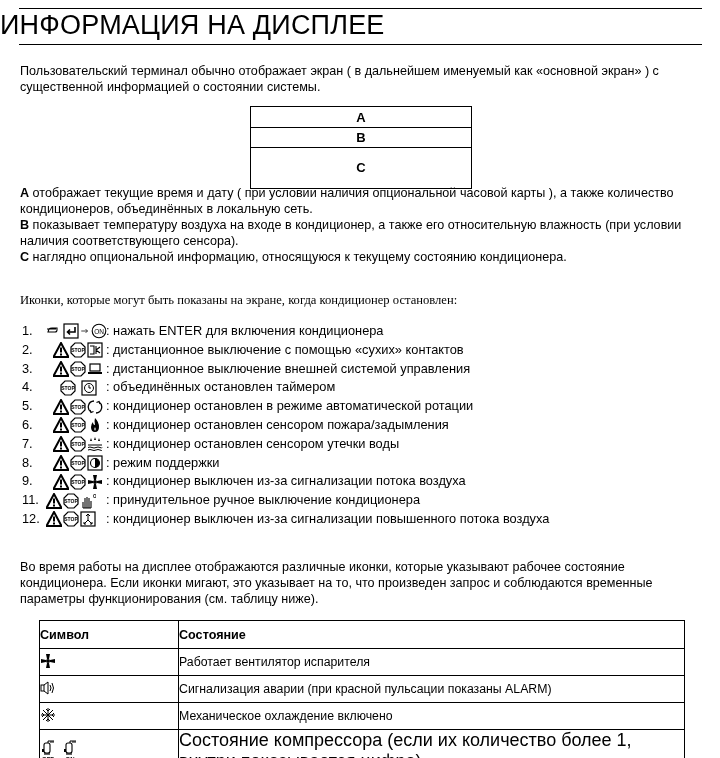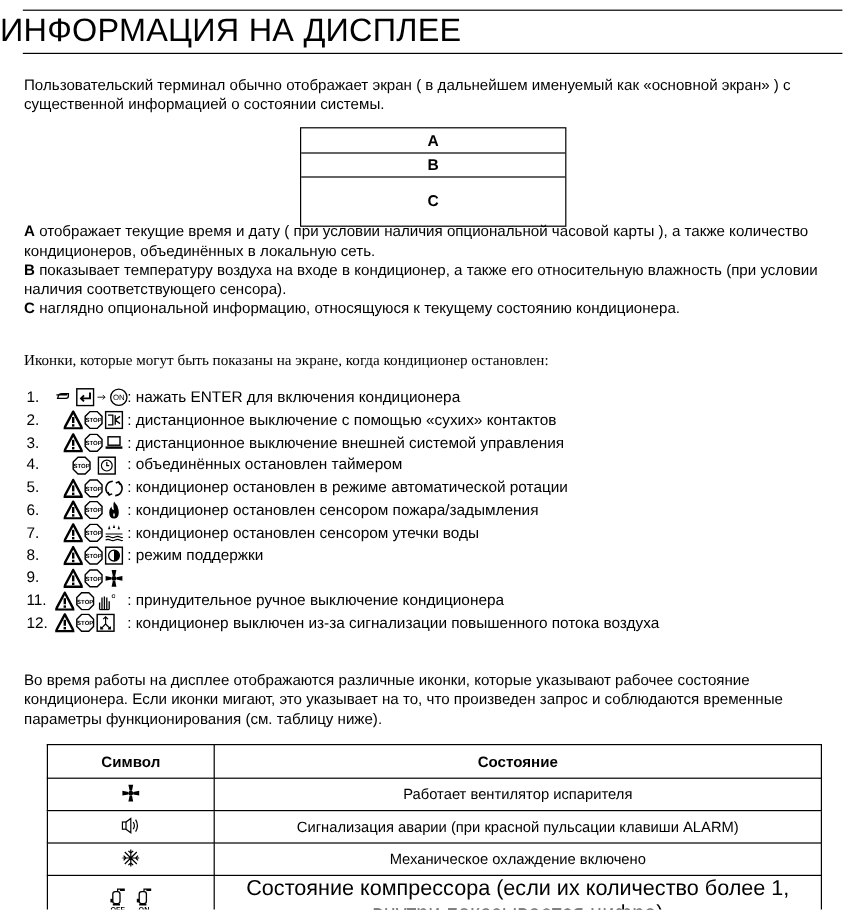--- a/index.html
+++ b/index.html
@@ -29,21 +29,21 @@
   .li .num { width: 24px; display: inline-block; }
   .li .icons { display: inline-flex; align-items: center; gap: 1px; width: 60px; height: 16px; }
   .ic { display: inline-block; width: 16px; height: 16px; position: relative; }
   .ic svg { width: 16px; height: 16px; display: block; }
 
   table.sym {
     position: absolute; left: 39px; top: 620px; width: 646px;
     border-collapse: collapse; font-size: 12.3px;
   }
   table.sym td, table.sym th {
-    border: 1.2px solid #000; text-align: center; padding: 0; height: 26px;
+    border: 1.2px solid #000; text-align: left; padding: 0; height: 26px;
   }
   table.sym th { font-weight: bold; font-size: 12.6px; height: 27px; }
   table.sym td.sc { width: 138px; }
 </style>
 </head>
 <body>
 
 <div class="rule" style="top:8px;"></div>
 <div class="title">ИНФОРМАЦИЯ НА ДИСПЛЕЕ</div>
 <div class="rule" style="top:44px;"></div>
@@ -329,20 +329,21 @@
           <svg>
             <use href="#i-stop"></use>
           </svg>
         </span>
       <span class="ic">
           <svg>
             <use href="#i-fan"></use>
           </svg>
         </span>
     </span>
+    <span>: кондиционер выключен из-за сигнализации потока воздуха</span>
   </div>
   <div class="li">
     <span class="num">11.</span>
     <span class="icons">
       <span class="ic">
           <svg>
             <use href="#i-warn"></use>
           </svg>
         </span>
       <span class="ic">
@@ -394,21 +395,21 @@
     <tr>
       <td class="sc"><span class="ic"><svg>
               <use href="#i-fan"></use>
             </svg></span></td>
       <td>Работает вентилятор испарителя</td>
     </tr>
     <tr>
       <td class="sc"><span class="ic"><svg>
               <use href="#i-speaker"></use>
             </svg></span></td>
-      <td>Сигнализация аварии (при красной пульсации клавиши ALARM)</td>
+      <td>Сигнализация аварии (при красной пульсации показаны ALARM)</td>
     </tr>
     <tr>
       <td class="sc"><span class="ic"><svg>
               <use href="#i-snow"></use>
             </svg></span></td>
       <td>Механическое охлаждение включено</td>
     </tr>
     <tr>
       <td class="sc">
         <span style="display:inline-flex;gap:6px;align-items:flex-end;">

